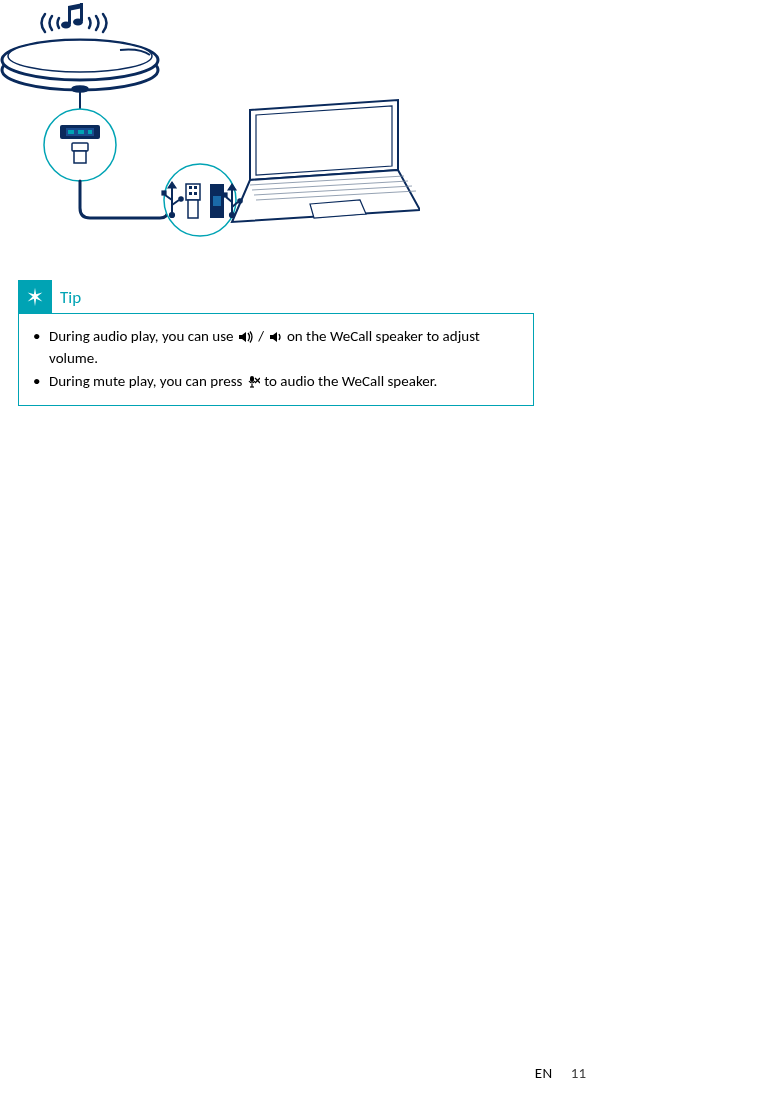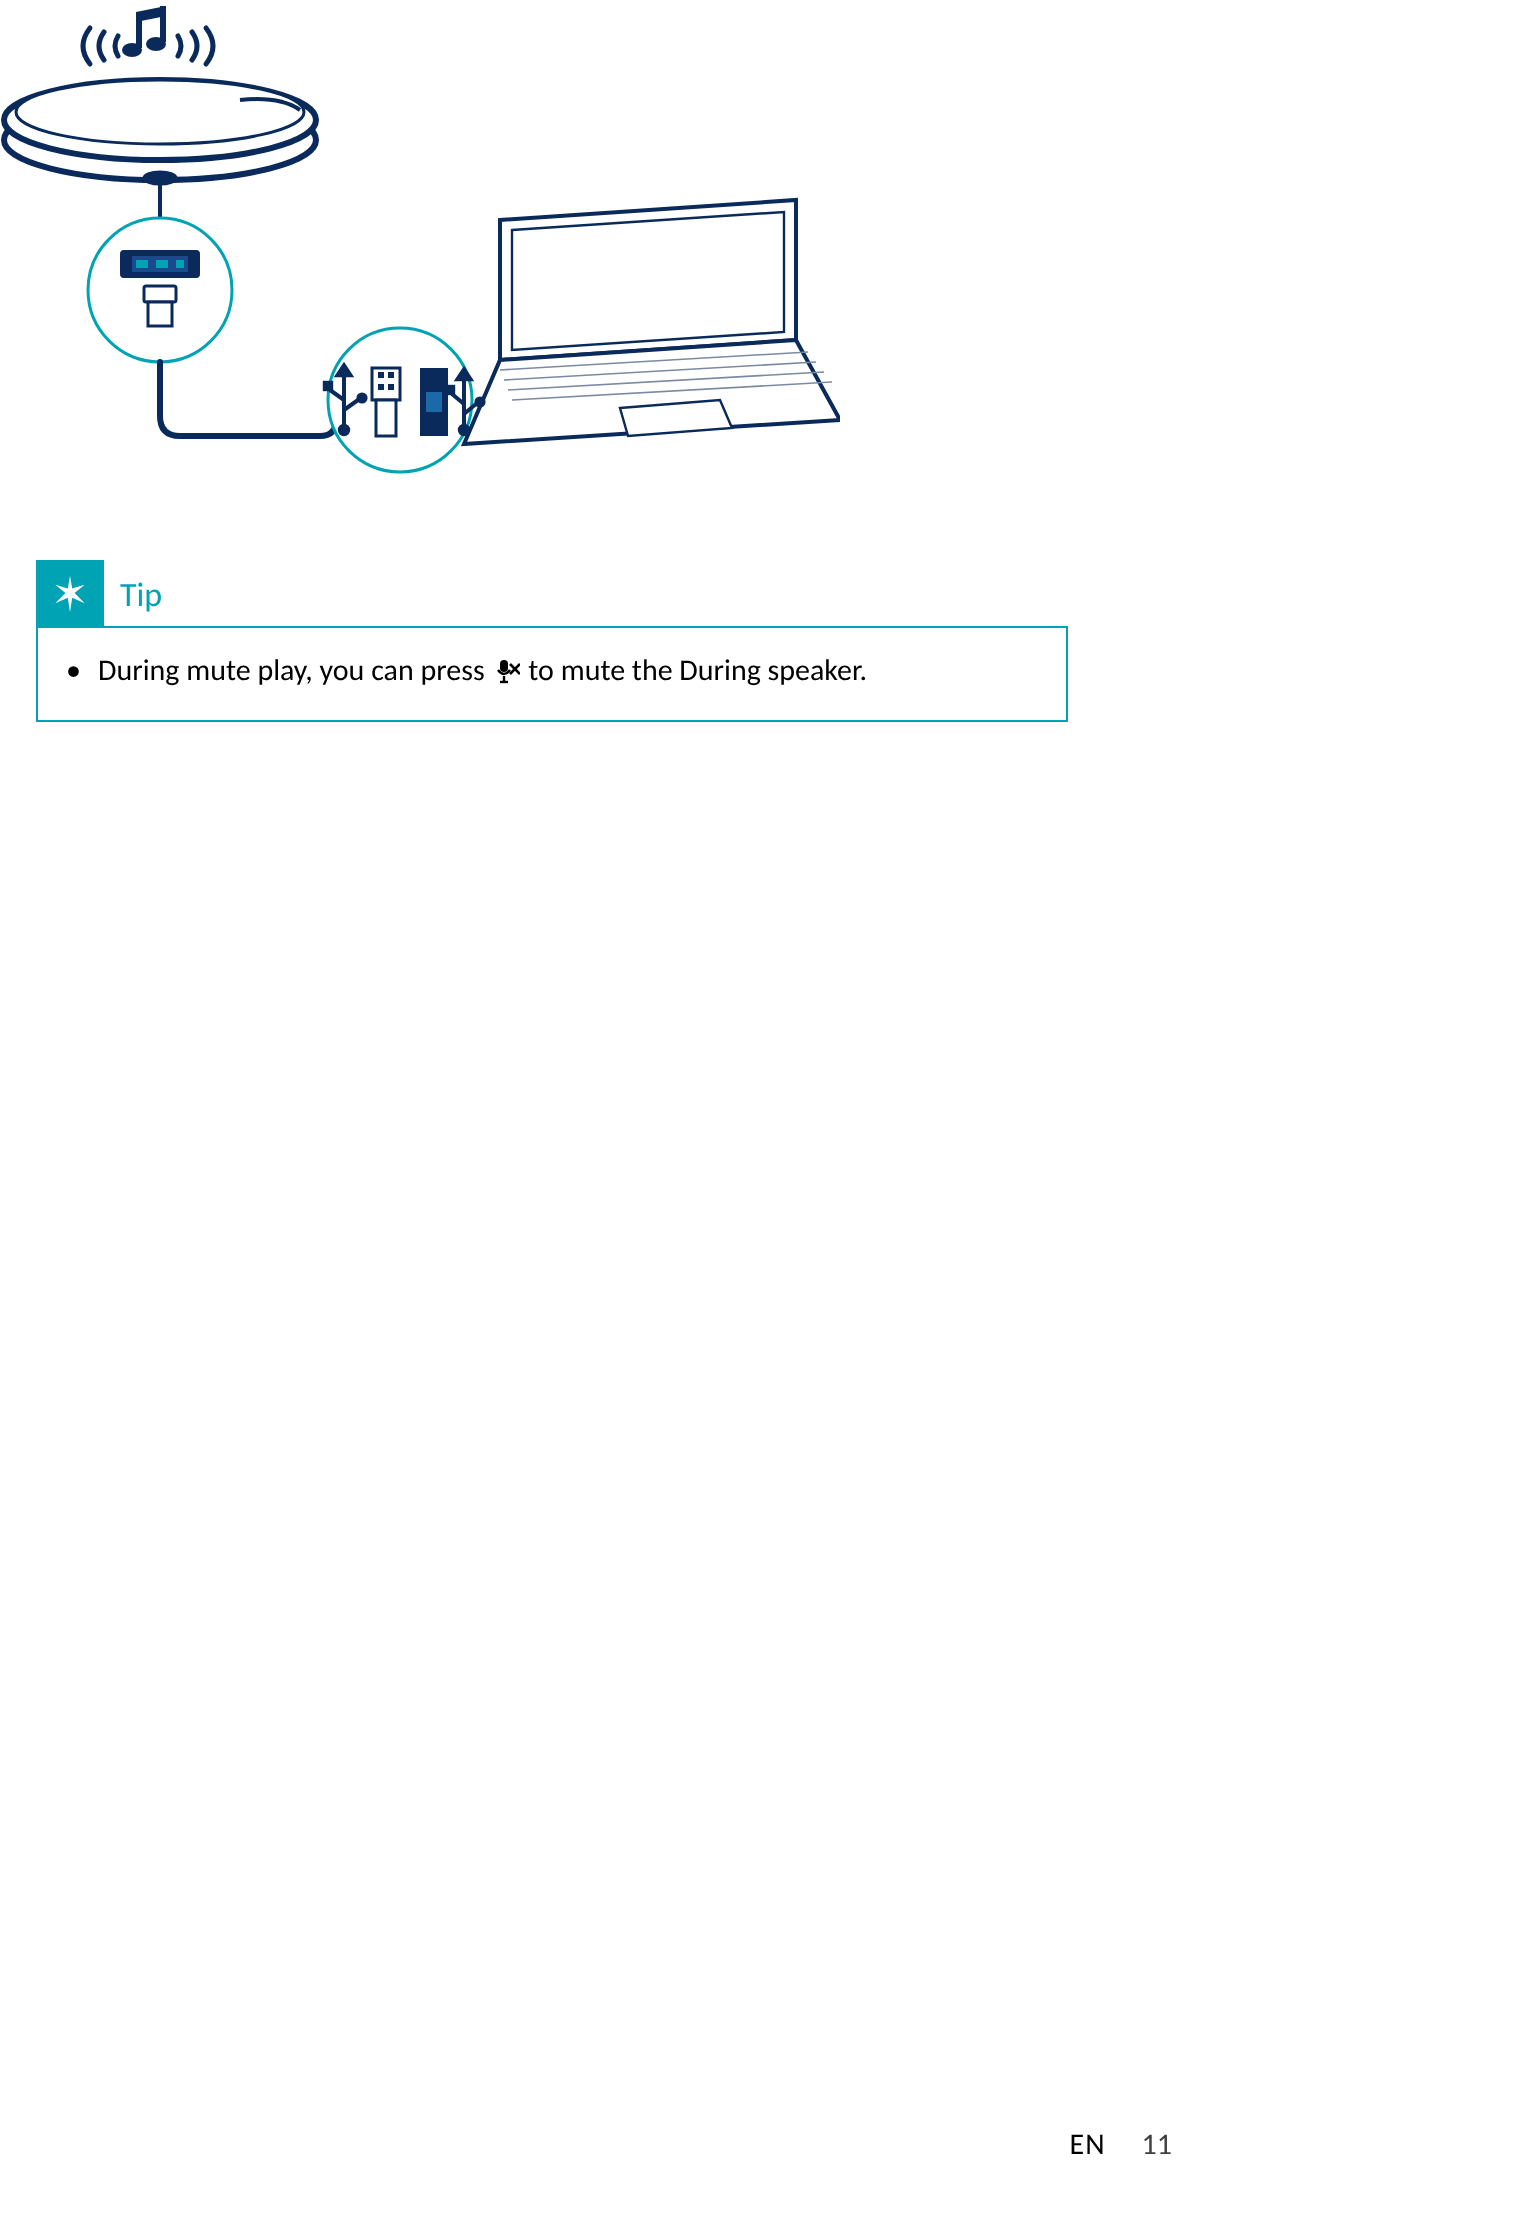--- a/index.html
+++ b/index.html
@@ -224,28 +224,38 @@
           <g fill="#fff">
             <path d="M12 2 L13.2 9 L20 7 L14.5 11.5 L20 17 L13.2 14 L12 22 L10.8 14 L4 17 L9.5 11.5 L4 7 L10.8 9 Z"></path>
           </g>
         </svg>
       </div>
       <div class="tip-label">Tip</div>
     </div>
     <div class="tip-body">
       <ul>
         <li>
+          <span>During audio play, you can use </span><span class="inline-icon"><svg width="16" height="12" viewBox="0 0 16 12">
+                <path d="M1 4h3l4-3v10l-4-3H1z" fill="#000"></path>
+                <path d="M10 2 Q13 6 10 10" stroke="#000" fill="none" stroke-width="1.3"></path>
+                <path d="M12 0.5 Q16 6 12 11.5" stroke="#000" fill="none" stroke-width="1.3"></path>
+              </svg></span><span> / </span><span class="inline-icon"><svg width="14" height="12" viewBox="0 0 14 12">
+                <path d="M1 4h3l4-3v10l-4-3H1z" fill="#000"></path>
+                <path d="M10 3 Q12 6 10 9" stroke="#000" fill="none" stroke-width="1.3"></path>
+              </svg></span><span> on the WeCall speaker to adjust volume.</span>
+        </li>
+        <li>
           <span>During mute play, you can press </span><span class="inline-icon"><svg width="13" height="13" viewBox="0 0 13 13">
                 <rect x="3" y="1" width="4" height="6" rx="2" fill="#000"></rect>
                 <path d="M2 6 Q5 10 8 6" stroke="#000" fill="none" stroke-width="1.2"></path>
                 <line x1="5" y1="9" x2="5" y2="12" stroke="#000" stroke-width="1.2"></line>
                 <line x1="3" y1="12" x2="7" y2="12" stroke="#000" stroke-width="1.2"></line>
                 <line x1="8" y1="3" x2="13" y2="8" stroke="#000" stroke-width="1.3"></line>
                 <line x1="13" y1="3" x2="8" y2="8" stroke="#000" stroke-width="1.3"></line>
-              </svg></span><span> to mute the During speaker.</span>
+              </svg></span><span> to audio the WeCall speaker.</span>
         </li>
       </ul>
     </div>
   </div>
 
   <div class="footer">
     <span class="lang">EN</span><span class="pageno">11</span>
   </div>
 
 </div>

